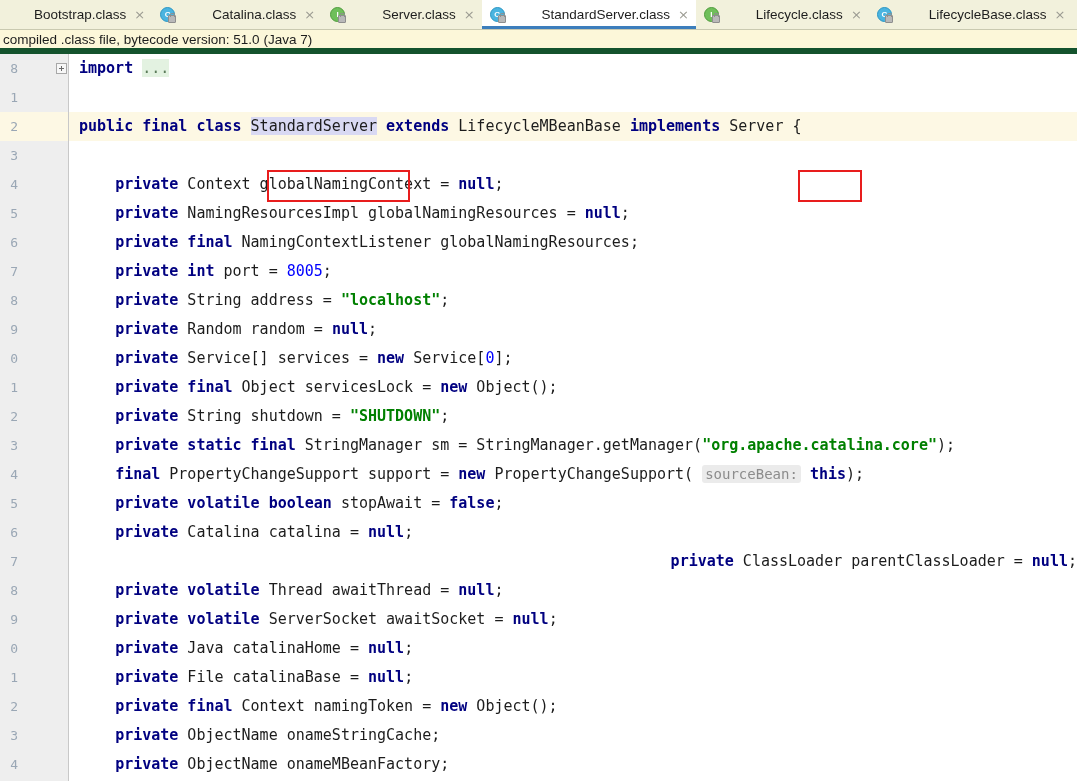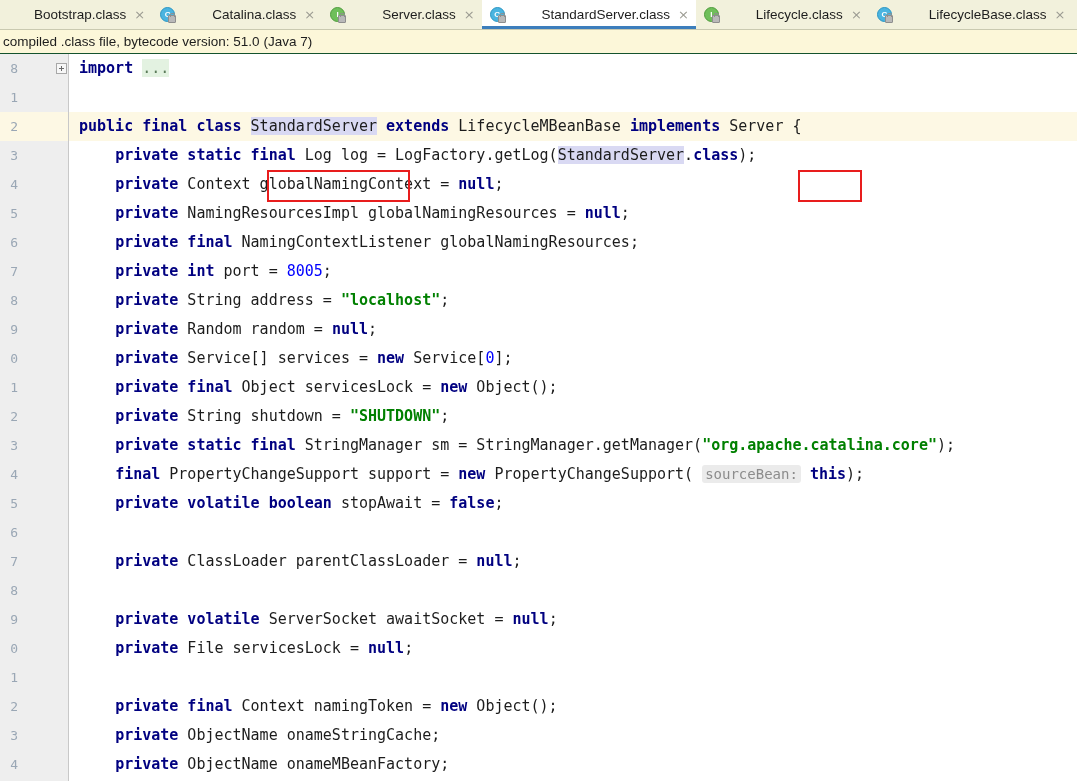--- a/index.html
+++ b/index.html
@@ -96,21 +96,21 @@
     width: 3px; height: 3px;
     border: 1px solid #8e8e8e;
     border-bottom: none;
     border-radius: 2px 2px 0 0;
   }
 
   
   .banner {
     height: 24px;
     background: #fcf7d9;
-    border-bottom: 1px solid #14532d;
+    border-bottom: 6px solid #14532d;
     display: flex;
     align-items: center;
     padding-left: 3px;
     font-size: 13.5px;
     color: #1d1d1d;
     box-sizing: border-box;
   }
 
   
   .editor {
@@ -314,36 +314,38 @@
         <div class="lnum" style="top: 580px;">0</div>
         <div class="lnum" style="top: 609px;">1</div>
         <div class="lnum" style="top: 638px;">2</div>
         <div class="lnum" style="top: 667px;">3</div>
         <div class="lnum" style="top: 696px;">4</div>
       </div>
     <div class="code" id="codearea">
         <div class="line" style="top: 0px;"><span class="kw">import</span><span class="pln"> </span><span class="fold">...</span></div>
         <div class="line" style="top: 29px;"></div>
         <div class="line current" style="top: 58px;"><span class="kw">public final class</span><span class="pln"> </span><span class="pln ident-hl">StandardServer</span><span class="pln"> </span><span class="kw">extends</span><span class="pln"> LifecycleMBeanBase </span><span class="kw">implements</span><span class="pln"> Server {</span></div>
-        <div class="line" style="top: 87px;"><span class="pln">    </span><span class="kw">private static final</span><span class="pln"> Log log = LogFactory.getLog(</span><span class="pln ident-hl">StandardServer</span><span class="pln">.</span><span class="kw">class</span><span class="pln">);</span></div>
         <div class="line" style="top: 116px;"><span class="pln">    </span><span class="kw">private</span><span class="pln"> Context globalNamingContext = </span><span class="kw">null</span><span class="pln">;</span></div>
         <div class="line" style="top: 145px;"><span class="pln">    </span><span class="kw">private</span><span class="pln"> NamingResourcesImpl globalNamingResources = </span><span class="kw">null</span><span class="pln">;</span></div>
         <div class="line" style="top: 174px;"><span class="pln">    </span><span class="kw">private final</span><span class="pln"> NamingContextListener globalNamingResources;</span></div>
         <div class="line" style="top: 203px;"><span class="pln">    </span><span class="kw">private int</span><span class="pln"> port = </span><span class="num">8005</span><span class="pln">;</span></div>
         <div class="line" style="top: 232px;"><span class="pln">    </span><span class="kw">private</span><span class="pln"> String address = </span><span class="str">"localhost"</span><span class="pln">;</span></div>
         <div class="line" style="top: 261px;"><span class="pln">    </span><span class="kw">private</span><span class="pln"> Random random = </span><span class="kw">null</span><span class="pln">;</span></div>
         <div class="line" style="top: 290px;"><span class="pln">    </span><span class="kw">private</span><span class="pln"> Service[] services = </span><span class="kw">new</span><span class="pln"> Service[</span><span class="num">0</span><span class="pln">];</span></div>
         <div class="line" style="top: 319px;"><span class="pln">    </span><span class="kw">private final</span><span class="pln"> Object servicesLock = </span><span class="kw">new</span><span class="pln"> Object();</span></div>
         <div class="line" style="top: 348px;"><span class="pln">    </span><span class="kw">private</span><span class="pln"> String shutdown = </span><span class="str">"SHUTDOWN"</span><span class="pln">;</span></div>
         <div class="line" style="top: 377px;"><span class="pln">    </span><span class="kw">private static final</span><span class="pln"> StringManager sm = StringManager.getManager(</span><span class="str">"org.apache.catalina.core"</span><span class="pln">);</span></div>
         <div class="line" style="top: 406px;"><span class="pln">    </span><span class="kw">final</span><span class="pln"> PropertyChangeSupport support = </span><span class="kw">new</span><span class="pln"> PropertyChangeSupport( </span><span class="hint">sourceBean:</span><span class="pln"> </span><span class="kw">this</span><span class="pln">);</span></div>
         <div class="line" style="top: 435px;"><span class="pln">    </span><span class="kw">private volatile boolean</span><span class="pln"> stopAwait = </span><span class="kw">false</span><span class="pln">;</span></div>
-        <div class="line" style="top: 493px;"><span class="pln">    </span><span class="kw">private</span><span class="pln"> ClassLoader parentClassLoader = </span><span class="kw">null</span><span class="pln">;</span></div>
+        <div class="line" style="top: 464px;"><span class="pln">    </span><span class="kw">private</span><span class="pln"> Catalina catalina = </span><span class="kw">null</span><span class="pln">;</span></div>
+        <div class="line" style="top: 493px; text-align: right;"><span class="pln">    </span><span class="kw">private</span><span class="pln"> ClassLoader parentClassLoader = </span><span class="kw">null</span><span class="pln">;</span></div>
+        <div class="line" style="top: 522px;"><span class="pln">    </span><span class="kw">private volatile</span><span class="pln"> Thread awaitThread = </span><span class="kw">null</span><span class="pln">;</span></div>
         <div class="line" style="top: 551px;"><span class="pln">    </span><span class="kw">private volatile</span><span class="pln"> ServerSocket awaitSocket = </span><span class="kw">null</span><span class="pln">;</span></div>
-        <div class="line" style="top: 580px;"><span class="pln">    </span><span class="kw">private</span><span class="pln"> File servicesLock = </span><span class="kw">null</span><span class="pln">;</span></div>
+        <div class="line" style="top: 580px;"><span class="pln">    </span><span class="kw">private</span><span class="pln"> Java catalinaHome = </span><span class="kw">null</span><span class="pln">;</span></div>
+        <div class="line" style="top: 609px;"><span class="pln">    </span><span class="kw">private</span><span class="pln"> File catalinaBase = </span><span class="kw">null</span><span class="pln">;</span></div>
         <div class="line" style="top: 638px;"><span class="pln">    </span><span class="kw">private final</span><span class="pln"> Context namingToken = </span><span class="kw">new</span><span class="pln"> Object();</span></div>
         <div class="line" style="top: 667px;"><span class="pln">    </span><span class="kw">private</span><span class="pln"> ObjectName onameStringCache;</span></div>
         <div class="line" style="top: 696px;"><span class="pln">    </span><span class="kw">private</span><span class="pln"> ObjectName onameMBeanFactory;</span></div>
       </div>
     <div id="annolayer">
         <div class="redbox" style="left: 267px; top: 116px; width: 143px; height: 32px;"></div>
         <div class="redbox" style="left: 798px; top: 116px; width: 64px; height: 32px;"></div>
       </div>
   </div>
 

